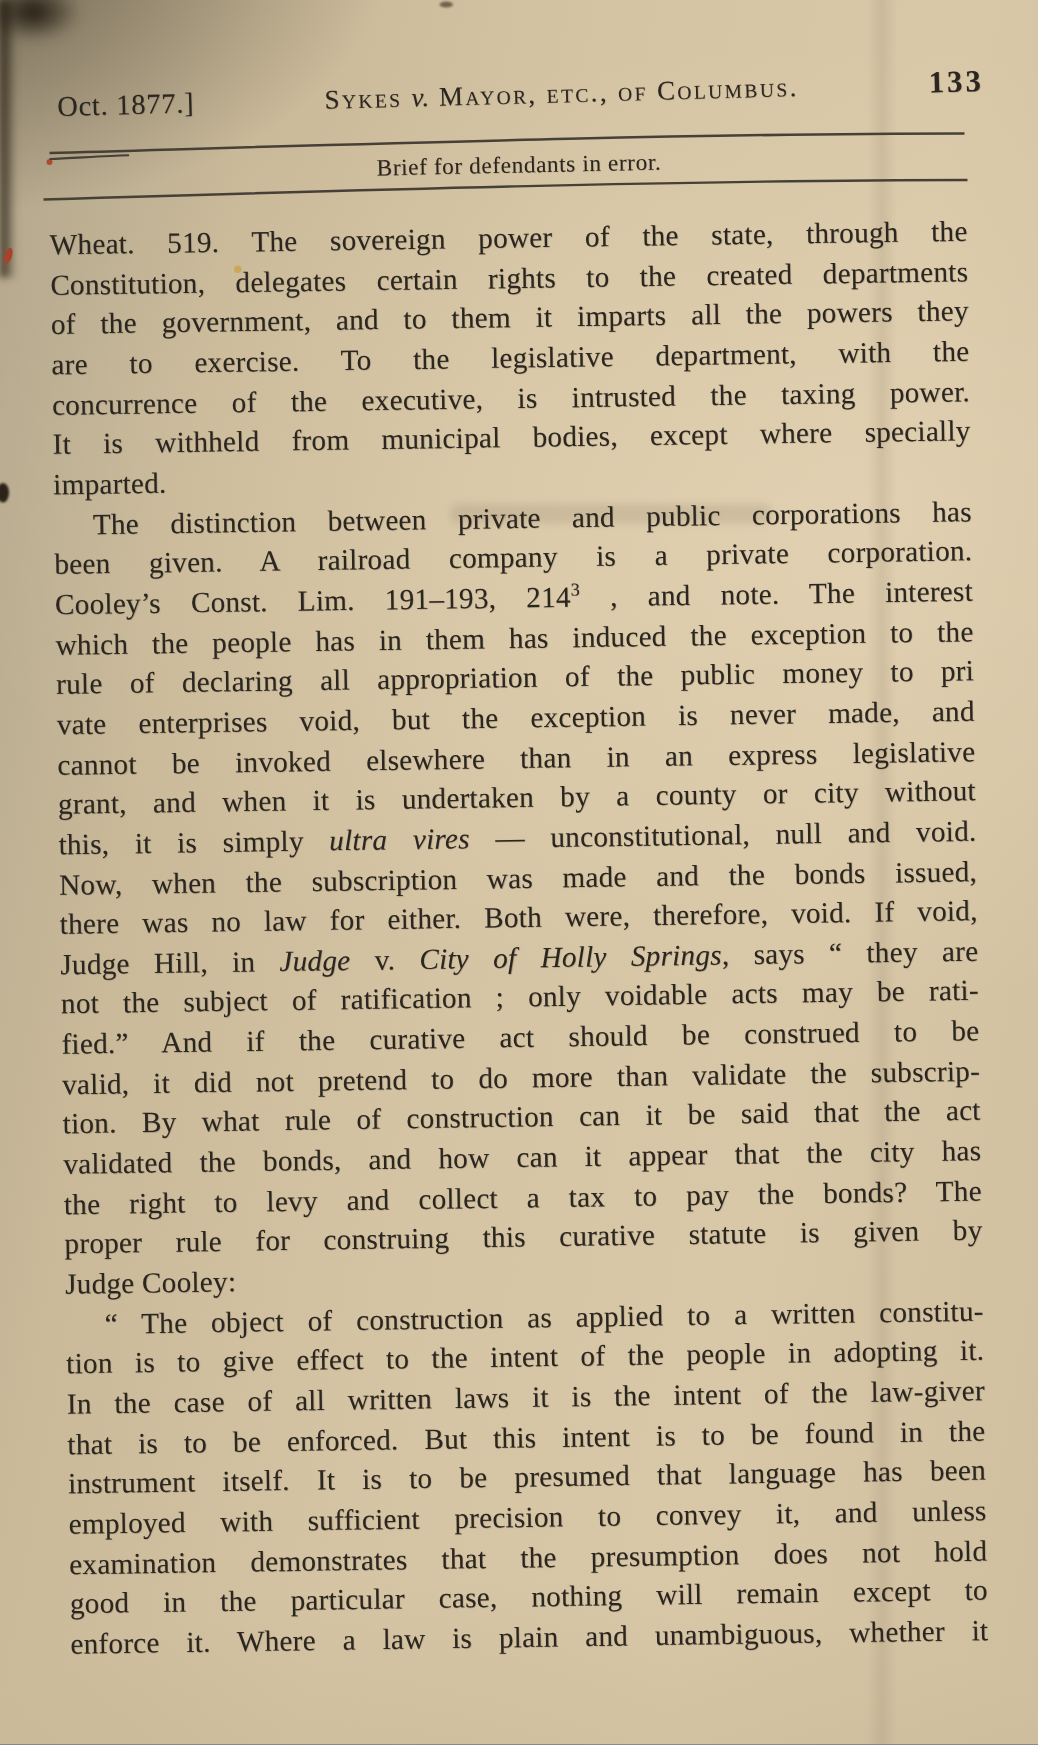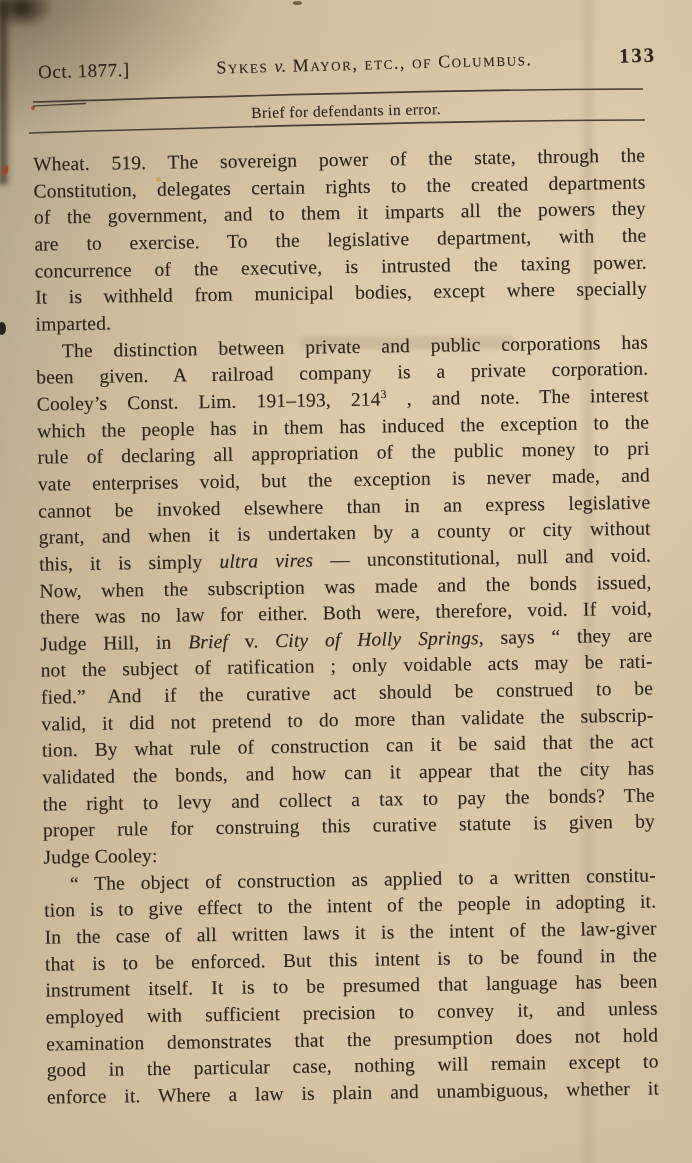--- a/index.html
+++ b/index.html
@@ -104,21 +104,21 @@
       <div class="line"><span>been given. A railroad company is a private corporation.</span></div>
       <div class="line"><span>Cooley’s Const. Lim. 191–193, 214</span><span class="sup">3</span><span> , and note. The interest</span></div>
       <div class="line"><span>which the people has in them has induced the exception to the</span></div>
       <div class="line"><span>rule of declaring all appropriation of the public money to pri</span></div>
       <div class="line"><span>vate enterprises void, but the exception is never made, and</span></div>
       <div class="line"><span>cannot be invoked elsewhere than in an express legislative</span></div>
       <div class="line"><span>grant, and when it is undertaken by a county or city without</span></div>
       <div class="line"><span>this, it is simply </span><span class="it">ultra vires</span><span> — unconstitutional, null and void.</span></div>
       <div class="line"><span>Now, when the subscription was made and the bonds issued,</span></div>
       <div class="line"><span>there was no law for either. Both were, therefore, void. If void,</span></div>
-      <div class="line"><span>Judge Hill, in </span><span class="it">Brief</span><span> v. </span><span class="it">City of Holly Springs</span><span>, says “ they are</span></div>
+      <div class="line"><span>Judge Hill, in </span><span class="it">Judge</span><span> v. </span><span class="it">City of Holly Springs</span><span>, says “ they are</span></div>
       <div class="line"><span>not the subject of ratification ; only voidable acts may be rati-</span></div>
       <div class="line"><span>fied.” And if the curative act should be construed to be</span></div>
       <div class="line"><span>valid, it did not pretend to do more than validate the subscrip-</span></div>
       <div class="line"><span>tion. By what rule of construction can it be said that the act</span></div>
       <div class="line"><span>validated the bonds, and how can it appear that the city has</span></div>
       <div class="line"><span>the right to levy and collect a tax to pay the bonds? The</span></div>
       <div class="line"><span>proper rule for construing this curative statute is given by</span></div>
       <div class="line end"><span>Judge Cooley:</span></div>
       <div class="line indent"><span>“ The object of construction as applied to a written constitu-</span></div>
       <div class="line"><span>tion is to give effect to the intent of the people in adopting it.</span></div>

